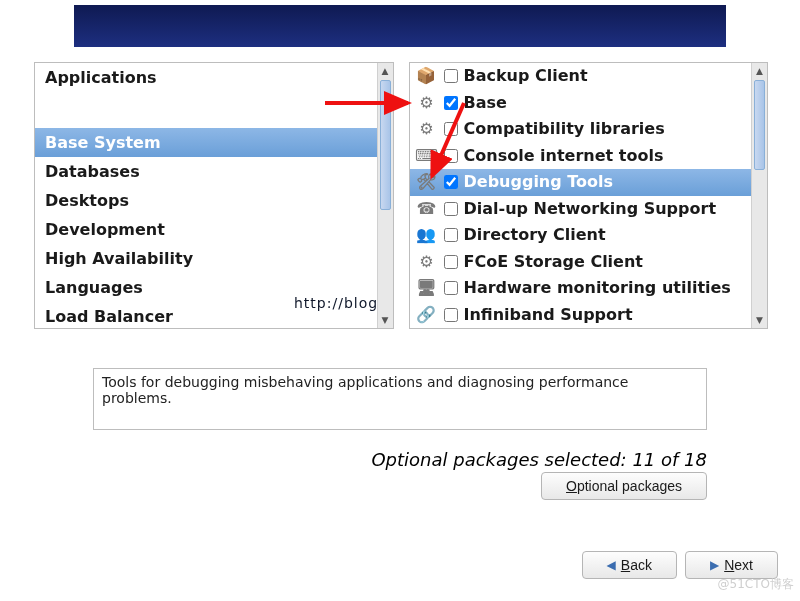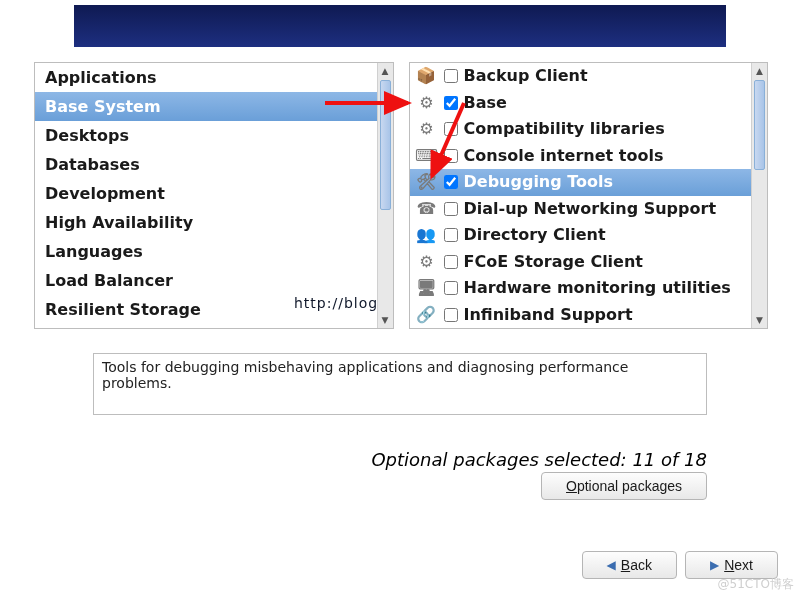--- a/index.html
+++ b/index.html
@@ -38,20 +38,21 @@
   }
   .cat-row {
     padding: 2px 10px;
     line-height: 25px;
     white-space: nowrap;
     cursor: pointer;
   }
   .cat-row.selected {
     background: linear-gradient(#8db7e6, #6a9fd8);
     color: #fff;
+    margin-top: 36px;
   }
   .pkg-row {
     display: flex;
     align-items: center;
     gap: 6px;
     padding: 2px 6px;
     line-height: 22.5px;
     white-space: nowrap;
     cursor: pointer;
   }
@@ -84,21 +85,21 @@
   .scroll-arrow.up { top: 0; }
   .scroll-arrow.down { bottom: 0; }
   .scroll-thumb {
     position: absolute; left: 2px; right: 2px;
     background: linear-gradient(to right, #c8d8f0, #a8c4e8);
     border: 1px solid #8ab0d8;
     border-radius: 2px;
   }
   .desc-box {
     position: absolute;
-    left: 93px; top: 353px;
+    left: 93px; top: 368px;
     width: 614px; height: 62px;
     border: 1px solid #bdbdbd;
     padding: 5px 8px;
     font-size: 14px;
     color: #222;
   }
   .opt-count {
     position: absolute;
     right: 93px; top: 449px;
     font-size: 18px;
@@ -144,22 +145,22 @@
 <body>
 
 <div class="top-banner"></div>
 
 <div class="panes">
 
   <div class="pane">
     <div class="list" id="cat-list">
         <div class="cat-row">Applications</div>
         <div class="cat-row selected">Base System</div>
+        <div class="cat-row">Databases</div>
         <div class="cat-row">Desktops</div>
-        <div class="cat-row">Databases</div>
         <div class="cat-row">Development</div>
         <div class="cat-row">High Availability</div>
         <div class="cat-row">Languages</div>
         <div class="cat-row">Load Balancer</div>
         <div class="cat-row">Resilient Storage</div>
         <div class="cat-row">Scalable Filesystem Support</div>
       </div>
     <div class="scrollbar">
       <div class="scroll-arrow up">▲</div>
       <div class="scroll-thumb" id="left-thumb" style="top: 17px; height: 130px;"></div>

